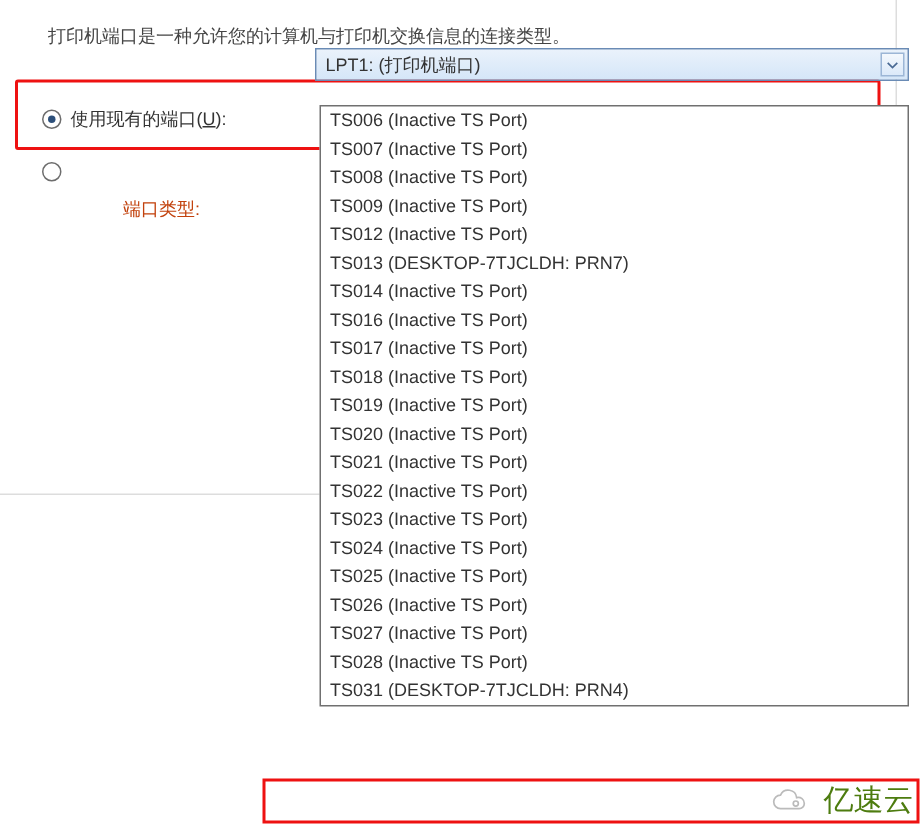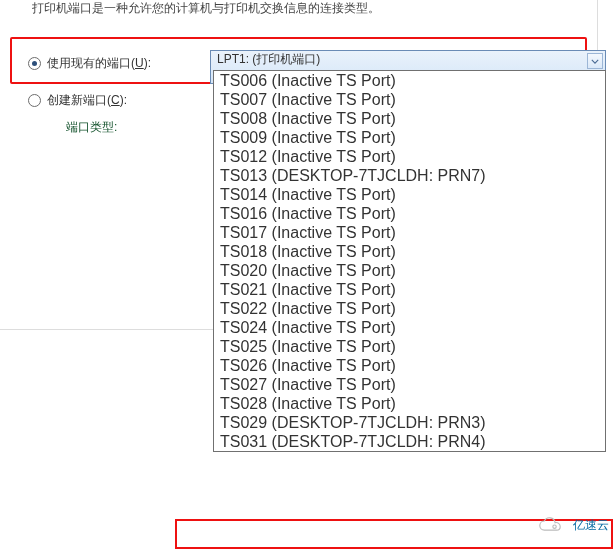--- a/index.html
+++ b/index.html
@@ -18,21 +18,21 @@
       padding: 0;
       position: relative;
       width: 598px;
       height: 330px;
       border-right: 1px solid #ddd;
       border-bottom: 1px solid #ddd;
     }
     .description {
       color: #444;
       font-size: 12px;
-      padding: 0 0 8px 32px;
+      padding: 16px 0 8px 32px;
     }
     .highlight-red-1 {
       border: 2px solid #e11;
       border-radius: 2px;
       margin: 12px 10px 0 10px;
       padding: 16px 12px 10px 16px;
       position: relative;
     }
     .radio-row {
       display: flex;
@@ -55,60 +55,61 @@
       content: "";
       width: 5px; height: 5px;
       background: #2c4f7a;
       border-radius: 50%;
     }
     .radio-label { color: #333; }
     .radio-label .u { text-decoration: underline; }
     .combo {
       position: absolute;
       left: 210px;
-      top: 50px;
+      top: 32px;
       width: 396px;
-      height: 34px;
+      height: 22px;
       border: 1px solid #6a8bb5;
       background: linear-gradient(#eaf2fb, #d5e6f8);
       display: flex;
+      align-items: center;
       padding-left: 6px;
       color: #333;
     }
     .combo .arrow {
       position: absolute;
       right: 2px; top: 2px;
       width: 16px; height: 16px;
       background: linear-gradient(#f4f8fd,#dbe9f9);
       border: 1px solid #9cb6d6;
       display: flex;
       align-items: center;
       justify-content: center;
     }
     .combo .arrow svg { width: 8px; height: 5px; }
     .port-type-row {
       margin: 10px 0 0 66px;
       display: flex;
       align-items: center;
       gap: 10px;
     }
-    .port-type-label { color: #14532d; }
+    .port-type-label { color: #c2410c; margin-left: 16px; }
     .dropdown-list {
       position: absolute;
       left: 213px;
       top: 70px;
       width: 393px;
       background: #fff;
       border: 1px solid #707070;
       z-index: 5;
     }
     .dropdown-item {
       padding: 1px 0 1px 6px;
       font-family: Tahoma, sans-serif;
-      font-size: 16px;
+      font-size: 12px;
       color: #333;
       line-height: 17px;
       white-space: nowrap;
       cursor: default;
     }
     .highlight-red-2 {
       position: absolute;
       left: 175px;
       top: 519px;
       width: 438px;
@@ -130,26 +131,26 @@
       position: absolute;
       left: 1px; top: 18px;
       width: 12px; height: 40px;
       background: linear-gradient(#dce8f6,#c3d6ed);
       border: 1px solid #9cb6d6;
       border-radius: 2px;
     }
     .watermark {
       position: absolute;
       right: 6px;
-      bottom: 14px;
+      bottom: 2px;
       display: flex;
       align-items: center;
       gap: 6px;
-      color: #0369a1;
-      font-size: 12px;
+      color: #4d7c0f;
+      font-size: 20px;
       z-index: 20;
     }
     .watermark svg { width: 34px; height: 20px; }
   </style>
 </head>
 <body>
 
 <div class="dialog">
   <div class="description">打印机端口是一种允许您的计算机与打印机交换信息的连接类型。</div>
 
@@ -157,23 +158,20 @@
     <div class="radio-row">
       <span class="radio selected"></span>
       <span class="radio-label">
         <span>使用现有的端口(</span><span class="u">U</span><span>):</span>
       </span>
     </div>
   </div>
 
   <div class="radio-row second">
     <span class="radio"></span>
-    <span class="radio-label">
-      <span>创建新端口(</span><span class="u">C</span><span>):</span>
-    </span>
   </div>
 
   <div class="port-type-row">
     <span class="port-type-label">端口类型:</span>
   </div>
 
   <div class="scrollbar">
     <div class="scrollbar-thumb"></div>
   </div>
 </div>
@@ -191,29 +189,30 @@
     <div class="dropdown-item">TS006 (Inactive TS Port)</div>
     <div class="dropdown-item">TS007 (Inactive TS Port)</div>
     <div class="dropdown-item">TS008 (Inactive TS Port)</div>
     <div class="dropdown-item">TS009 (Inactive TS Port)</div>
     <div class="dropdown-item">TS012 (Inactive TS Port)</div>
     <div class="dropdown-item">TS013 (DESKTOP-7TJCLDH: PRN7)</div>
     <div class="dropdown-item">TS014 (Inactive TS Port)</div>
     <div class="dropdown-item">TS016 (Inactive TS Port)</div>
     <div class="dropdown-item">TS017 (Inactive TS Port)</div>
     <div class="dropdown-item">TS018 (Inactive TS Port)</div>
+    <div class="dropdown-item">TS019 (Inactive TS Port)</div>
     <div class="dropdown-item">TS020 (Inactive TS Port)</div>
     <div class="dropdown-item">TS021 (Inactive TS Port)</div>
     <div class="dropdown-item">TS022 (Inactive TS Port)</div>
+    <div class="dropdown-item">TS023 (Inactive TS Port)</div>
     <div class="dropdown-item">TS024 (Inactive TS Port)</div>
     <div class="dropdown-item">TS025 (Inactive TS Port)</div>
     <div class="dropdown-item">TS026 (Inactive TS Port)</div>
     <div class="dropdown-item">TS027 (Inactive TS Port)</div>
     <div class="dropdown-item">TS028 (Inactive TS Port)</div>
-    <div class="dropdown-item">TS029 (DESKTOP-7TJCLDH: PRN3)</div>
     <div class="dropdown-item">TS031 (DESKTOP-7TJCLDH: PRN4)</div>
   </div>
 
 <div class="highlight-red-2"></div>
 
 <div class="watermark">
   <svg viewBox="0 0 60 34">
     <path d="M20 26 a8 8 0 1 1 0-16 a10 10 0 0 1 19 3 a7 7 0 0 1 9 7 a6 6 0 0 1 -6 6 z" fill="none" stroke="#bbb" stroke-width="2"></path>
     <circle cx="38" cy="20" r="3" fill="none" stroke="#bbb" stroke-width="2"></circle>
   </svg>

